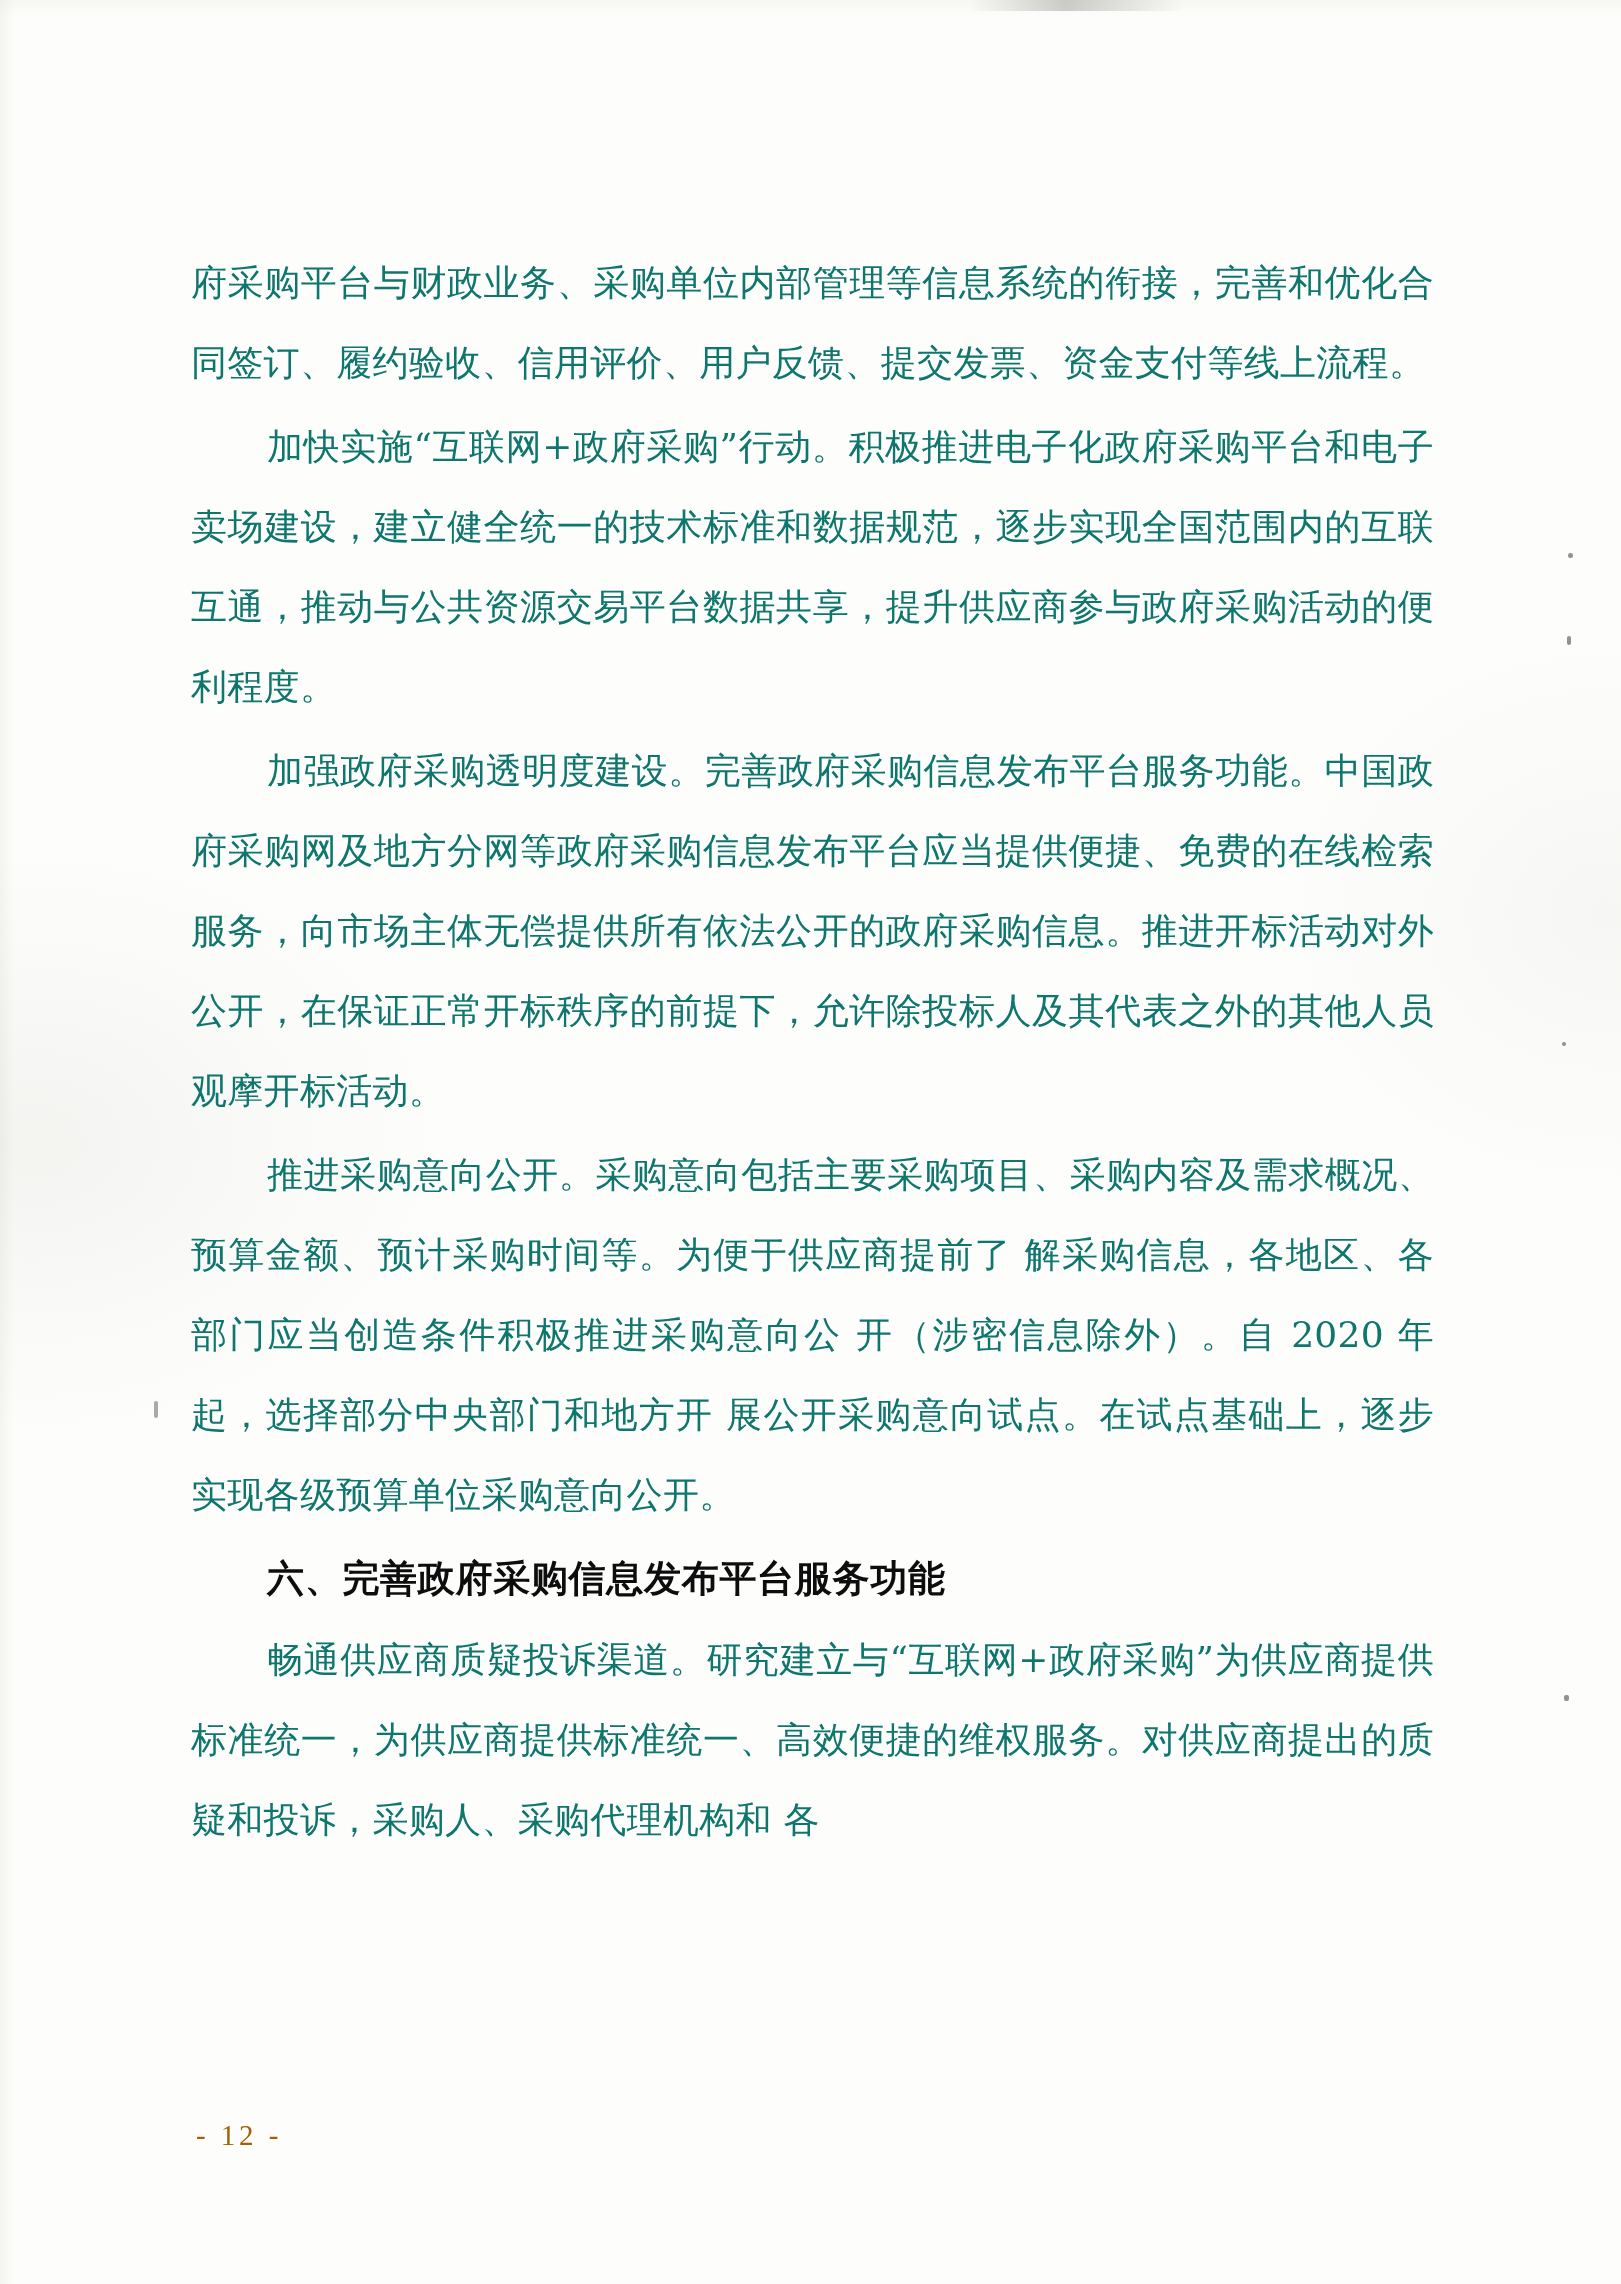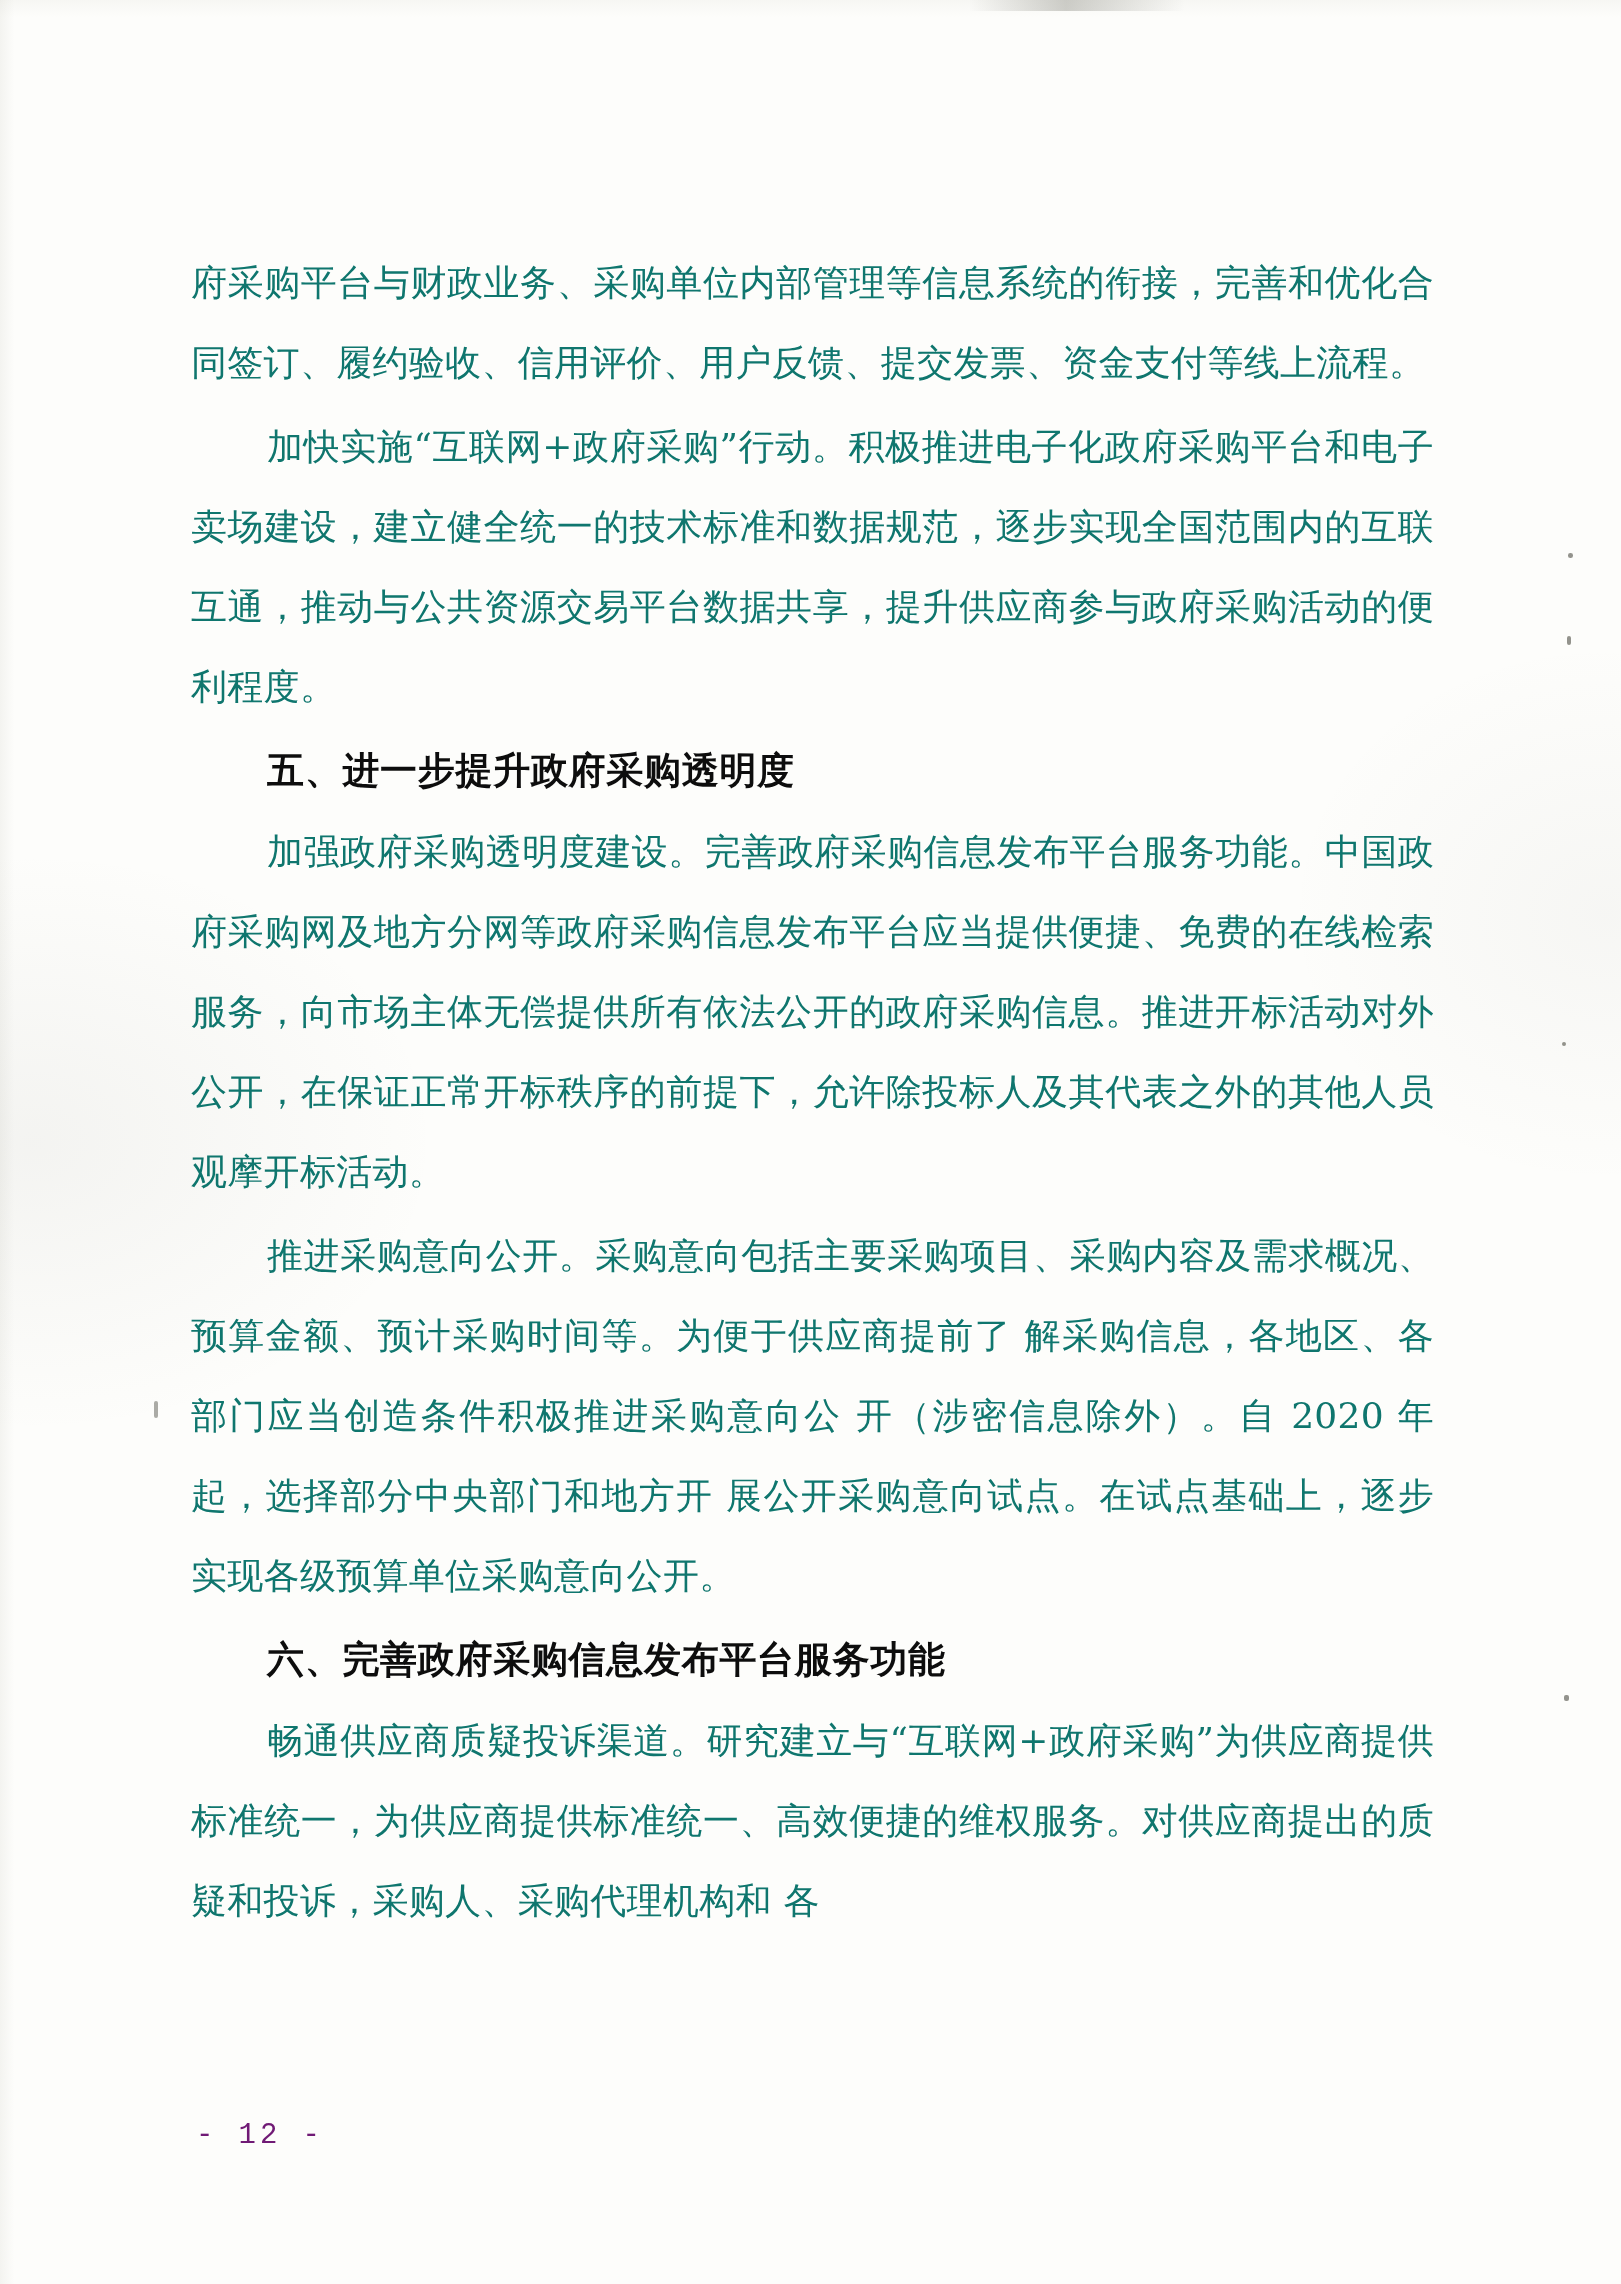--- a/index.html
+++ b/index.html
@@ -57,23 +57,23 @@
     color: #0d0d0d;
     text-indent: 76px;
     letter-spacing: 0.7px;
     font-family: "DejaVu Sans", sans-serif;
   }
   .page-number {
     position: absolute;
     left: 196px;
     top: 2119px;
     font-size: 29px;
-    color: #701a75;
+    color: #a16207;
     letter-spacing: 3.9px;
-    font-family: Liberation Mono, monospace;
+    font-family: Liberation Serif, serif;
   }
   
   .mark {
     position: absolute;
     background: #5a5a52;
     border-radius: 50%;
     opacity: 0.65;
   }
   .m1 { left: 1568px; top: 553px;  width: 4.6px; height: 4.6px; }
   .m2 { left: 1567px; top: 636px;  width: 3.9px; height: 9.2px; border-radius: 2px; }
@@ -102,21 +102,20 @@
   <div class="mark m3"></div>
   <div class="mark m4"></div>
   <div class="mark m5"></div>
 
   <div class="content">
 
     <p class="body-text">府采购平台与财政业务、采购单位内部管理等信息系统的衔接，完善和优化合同签订、履约验收、信用评价、用户反馈、提交发票、资金支付等线上流程。</p>
 
     <p class="body-text indent">加快实施“互联网+政府采购”行动。积极推进电子化政府采购平台和电子卖场建设，建立健全统一的技术标准和数据规范，逐步实现全国范围内的互联互通，推动与公共资源交易平台数据共享，提升供应商参与政府采购活动的便利程度。</p>
 
-    <h2 class="section-heading">五、进一步提升政府采购透明度</h2>
 
     <p class="body-text indent">加强政府采购透明度建设。完善政府采购信息发布平台服务功能。中国政府采购网及地方分网等政府采购信息发布平台应当提供便捷、免费的在线检索服务，向市场主体无偿提供所有依法公开的政府采购信息。推进开标活动对外公开，在保证正常开标秩序的前提下，允许除投标人及其代表之外的其他人员观摩开标活动。</p>
 
     <p class="body-text indent">推进采购意向公开。采购意向包括主要采购项目、采购内容及需求概况、预算金额、预计采购时间等。为便于供应商提前了 解采购信息，各地区、各部门应当创造条件积极推进采购意向公 开（涉密信息除外）。自 2020 年起，选择部分中央部门和地方开 展公开采购意向试点。在试点基础上，逐步实现各级预算单位采购意向公开。</p>
 
     <h2 class="section-heading">六、完善政府采购信息发布平台服务功能</h2>
 
     <p class="body-text indent">畅通供应商质疑投诉渠道。研究建立与“互联网+政府采购”为供应商提供标准统一，为供应商提供标准统一、高效便捷的维权服务。对供应商提出的质疑和投诉，采购人、采购代理机构和 各</p>
 
   </div>

